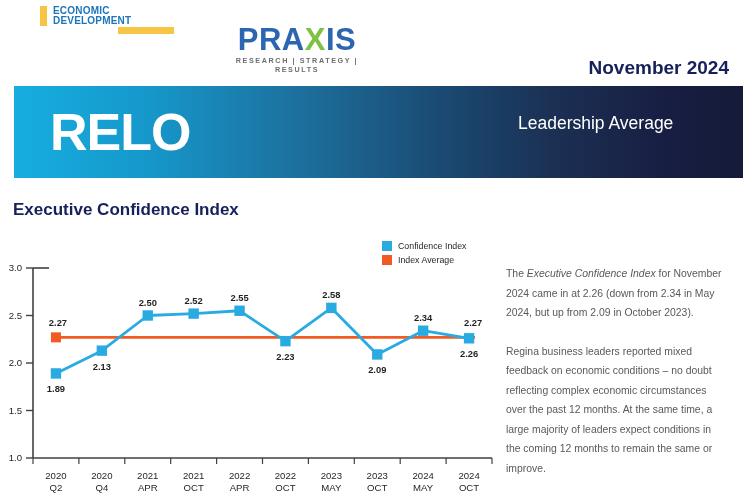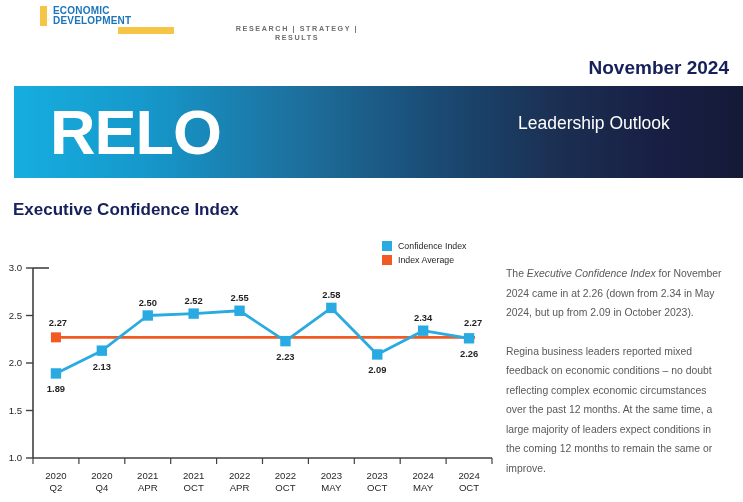--- a/index.html
+++ b/index.html
@@ -99,21 +99,21 @@
   .banner {
     position: absolute;
     left: 14px; top: 86px;
     width: 729px;
     height: 92px;
     background: linear-gradient(to right, #16AEDF 0%, #1698CB 18%, #1D6E9B 40%, #1A4B74 58%, #1B3053 74%, #181F44 88%, #151A38 100%);
   }
   .banner-relo {
     position: absolute;
     left: 36px; top: 10px;
-    font-size: 63px;
+    font-size: 52px;
     font-weight: bold;
     color: #ffffff;
     letter-spacing: -1px;
     line-height: 72px;
   }
   .banner-sub {
     position: absolute;
     left: 504px; top: 24px;
     font-size: 17.5px;
     color: #ffffff;
@@ -177,30 +177,31 @@
       <div class="ed-bar"></div>
       <div>
         <div class="ed-text">ECONOMIC</div>
         <div class="ed-text">DEVELOPMENT</div>
       </div>
     </div>
     <div class="regina-underline"></div>
   </div>
 
   <div class="logo-praxis">
+    <div class="praxis-word"><span>PRA</span><span class="praxis-x">X</span><span>IS</span></div>
     <div class="praxis-tag">RESEARCH | STRATEGY | RESULTS</div>
   </div>
 
   <div class="header-date">November 2024</div>
 </div>
 
 <div class="banner">
   <div class="banner-relo">RELO</div>
   <div class="banner-sub">
-    <div>Leadership Outlook</div>
+    <div>Leadership Average</div>
   </div>
 </div>
 
 <div class="section-title">Executive Confidence Index</div>
 
 <div class="chart-wrap">
   <svg class="chart-svg" id="chart" width="500" height="262">
       <line x1="33" y1="36" x2="33" y2="226" stroke="#404041" stroke-width="1.6"></line>
       <line x1="33" y1="226" x2="492" y2="226" stroke="#404041" stroke-width="1.6"></line>
       <line x1="26" y1="226" x2="33" y2="226" stroke="#404041" stroke-width="1.4"></line>

